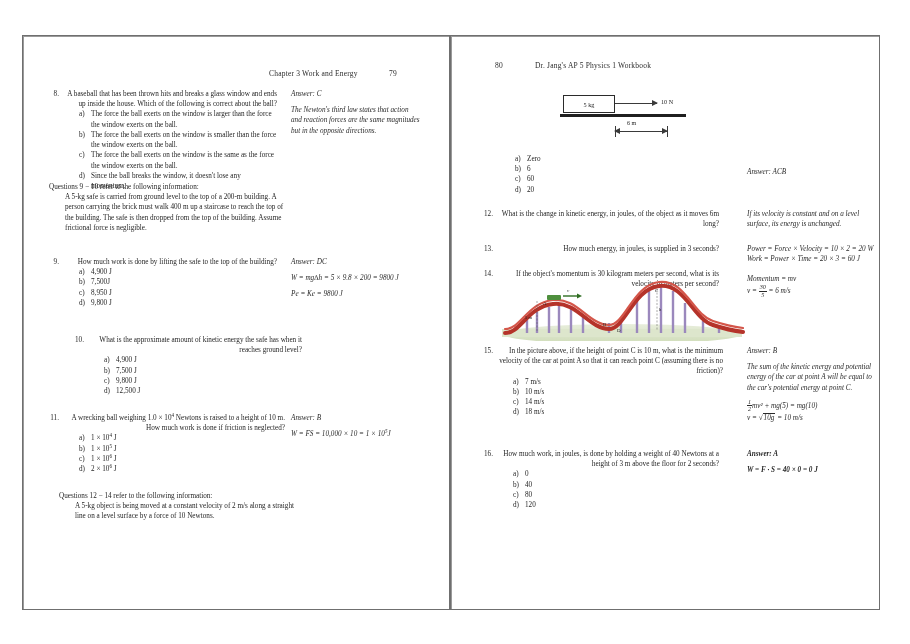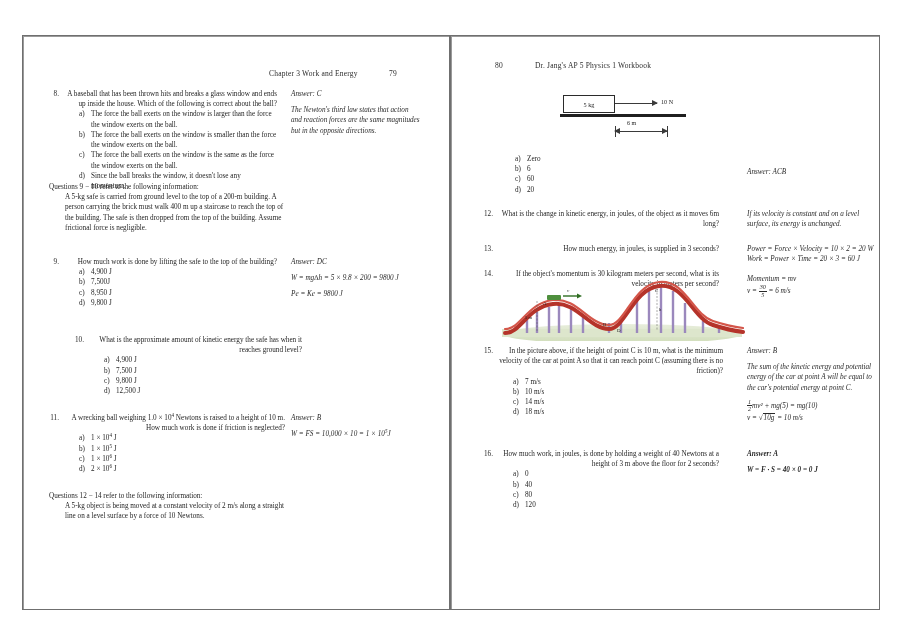--- a/index.html
+++ b/index.html
@@ -285,21 +285,21 @@
           </li>
         </ul>
       </div>
 
       <div class="acol ablock" style="left:268px; top:377px; width:136px;">
         <p class="para">Answer: B</p>
         <div class="spacer"></div>
         <p class="eq"><span>W = FS = 10,000 × 10 = 1 × 10</span><sup>5</sup><span>J</span></p>
       </div>
 
-      <div class="qcol qblock infoblock" style="left:26px; top:455px; width:236px;">
+      <div class="qcol qblock infoblock" style="left:36px; top:455px; width:236px;">
         <p class="para intro">Questions 12 − 14 refer to the following information:</p>
         <p class="para body">A 5-kg object is being moved at a constant velocity of 2 m/s along a straight line on a level surface by a force of 10 Newtons.</p>
       </div>
 
     </div>
   </div>
 
   <div class="page" id="page-right">
     <div class="page-inner">
 

